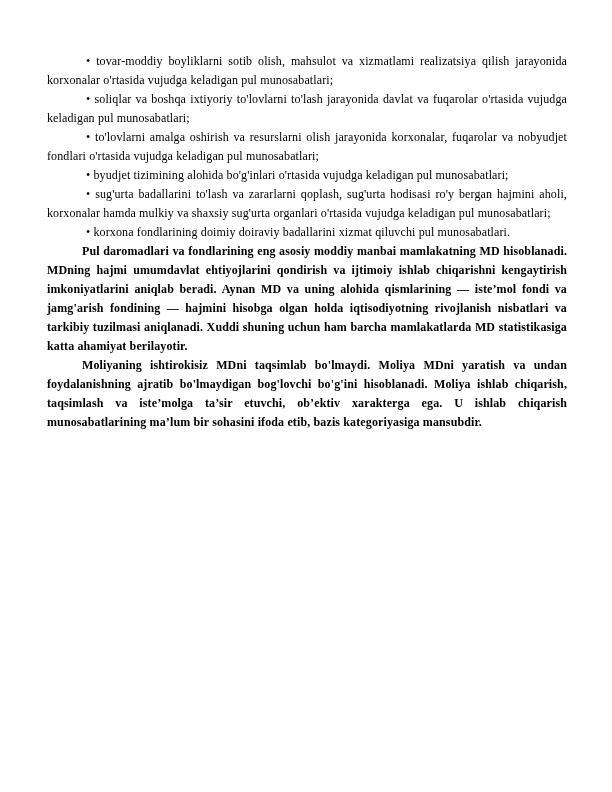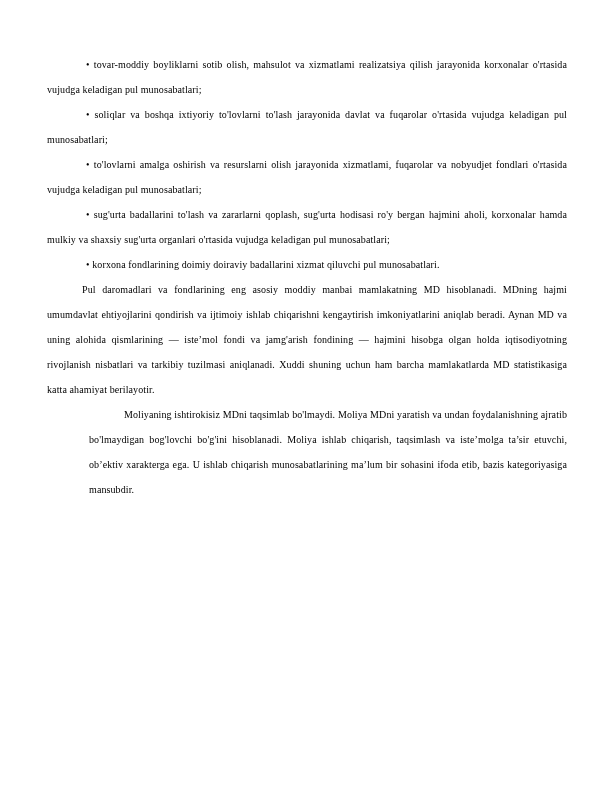--- a/index.html
+++ b/index.html
@@ -21,49 +21,50 @@
   }
   #content {
     position: absolute;
     left: 47px;
     top: 52px;
     width: 520px;
   }
   .para {
     margin: 0;
     padding: 0;
-    font-size: 10px;
-    line-height: 25px;
+    font-size: 12px;
+    line-height: 19px;
     text-align: justify;
     text-justify: inter-word;
     letter-spacing: 0.01em;
     word-spacing: 0.005em;
     -webkit-hyphens: none;
     hyphens: none;
   }
   .bullet-para {
     text-indent: 39px;
   }
   .body-para {
     text-indent: 35px;
+    font-weight: bold;
   }
   .para:last-child {
     text-align: justify;
-    margin-left: 42px;
   }
 </style>
 </head>
 <body>
 
 <div id="page">
   <div id="content">
 
     <p class="para bullet-para">• tovar-moddiy boyliklarni sotib olish, mahsulot va xizmatlami realizatsiya qilish jarayonida korxonalar o'rtasida vujudga keladigan pul munosabatlari;</p>
     <p class="para bullet-para">• soliqlar va boshqa ixtiyoriy to'lovlarni to'lash jarayonida davlat va fuqarolar o'rtasida vujudga keladigan pul munosabatlari;</p>
-    <p class="para bullet-para">• to'lovlarni amalga oshirish va resurslarni olish jarayonida xizmatlami, fuqarolar va nobyudjet fondlari o'rtasida vujudga keladigan pul munosabatlari;</p>
+    <p class="para bullet-para">• to'lovlarni amalga oshirish va resurslarni olish jarayonida korxonalar, fuqarolar va nobyudjet fondlari o'rtasida vujudga keladigan pul munosabatlari;</p>
+    <p class="para bullet-para">• byudjet tizimining alohida bo'g'inlari o'rtasida vujudga keladigan pul munosabatlari;</p>
     <p class="para bullet-para">• sug'urta badallarini to'lash va zararlarni qoplash, sug'urta hodisasi ro'y bergan hajmini aholi, korxonalar hamda mulkiy va shaxsiy sug'urta organlari o'rtasida vujudga keladigan pul munosabatlari;</p>
     <p class="para bullet-para">• korxona fondlarining doimiy doiraviy badallarini xizmat qiluvchi pul munosabatlari.</p>
 
     <p class="para body-para">Pul daromadlari va fondlarining eng asosiy moddiy manbai mamlakatning MD hisoblanadi. MDning hajmi umumdavlat ehtiyojlarini qondirish va ijtimoiy ishlab chiqarishni kengaytirish imkoniyatlarini aniqlab beradi. Aynan MD va uning alohida qismlarining — iste’mol fondi va jamg'arish fondining — hajmini hisobga olgan holda iqtisodiyotning rivojlanish nisbatlari va tarkibiy tuzilmasi aniqlanadi. Xuddi shuning uchun ham barcha mamlakatlarda MD statistikasiga katta ahamiyat berilayotir.</p>
     <p class="para body-para">Moliyaning ishtirokisiz MDni taqsimlab bo'lmaydi. Moliya MDni yaratish va undan foydalanishning ajratib bo'lmaydigan bog'lovchi bo'g'ini hisoblanadi. Moliya ishlab chiqarish, taqsimlash va iste’molga ta’sir etuvchi, ob’ektiv xarakterga ega. U ishlab chiqarish munosabatlarining ma’lum bir sohasini ifoda etib, bazis kategoriyasiga mansubdir.</p>
 
   </div>
 </div>
 
 </body></html>

